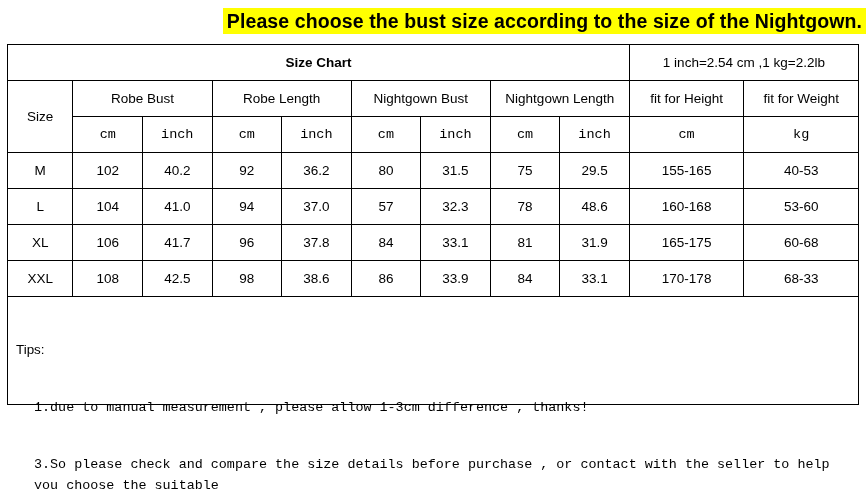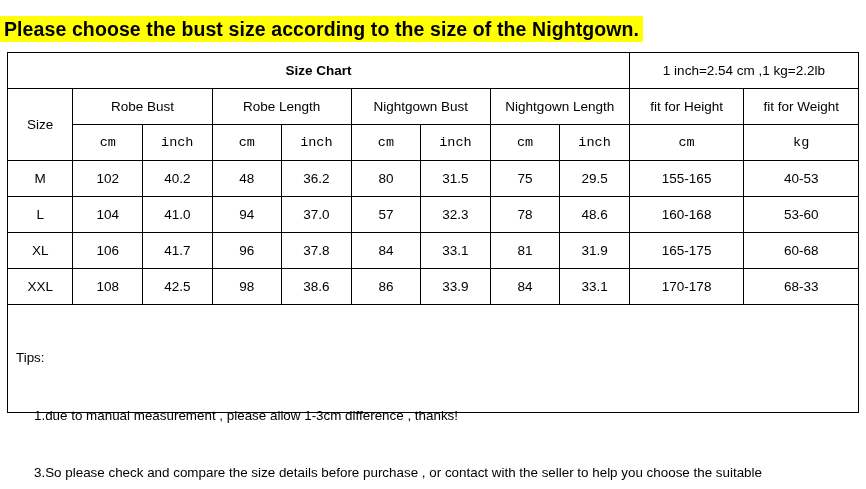--- a/index.html
+++ b/index.html
@@ -14,22 +14,22 @@
     color: #000000;
     overflow: hidden;
   }
   .page {
     position: relative;
     width: 866px;
     height: 489px;
     box-sizing: border-box;
   }
   .headline-wrap {
-    padding: 16px 0 10px 0;
-    text-align: left;
+    padding: 8px 0 10px 0;
+    text-align: right;
   }
   .headline {
     display: inline-block;
     background: #ffff00;
     font-size: 19.5px;
     font-weight: bold;
     letter-spacing: 0.1px;
     padding: 1px 4px;
     line-height: 1.25;
   }
@@ -82,20 +82,21 @@
     font-size: 13.4px;
     line-height: 1.52;
     height: 108px;
   }
   .tips .line {
     white-space: pre-wrap;
     margin-top: 37px;
   }
   .tips .indent {
     padding-left: 18px;
+    font-family: Liberation Mono, monospace;
   }
 </style>
 </head>
 <body>
 
 <div class="page">
 
   <div class="headline-wrap">
     <span class="headline">Please choose the bust size according to the size of the Nightgown.</span>
   </div>
@@ -138,21 +139,21 @@
         <td class="unit">cm</td>
         <td class="unit">inch</td>
         <td class="unit">cm</td>
         <td class="unit">kg</td>
       </tr>
 
       <tr>
         <td class="rowlabel">M</td>
         <td class="data">102</td>
         <td class="data">40.2</td>
-        <td class="data">48</td>
+        <td class="data">92</td>
         <td class="data">36.2</td>
         <td class="data">80</td>
         <td class="data">31.5</td>
         <td class="data">75</td>
         <td class="data">29.5</td>
         <td class="data">155-165</td>
         <td class="data">40-53</td>
       </tr>
       <tr>
         <td class="rowlabel">L</td>

